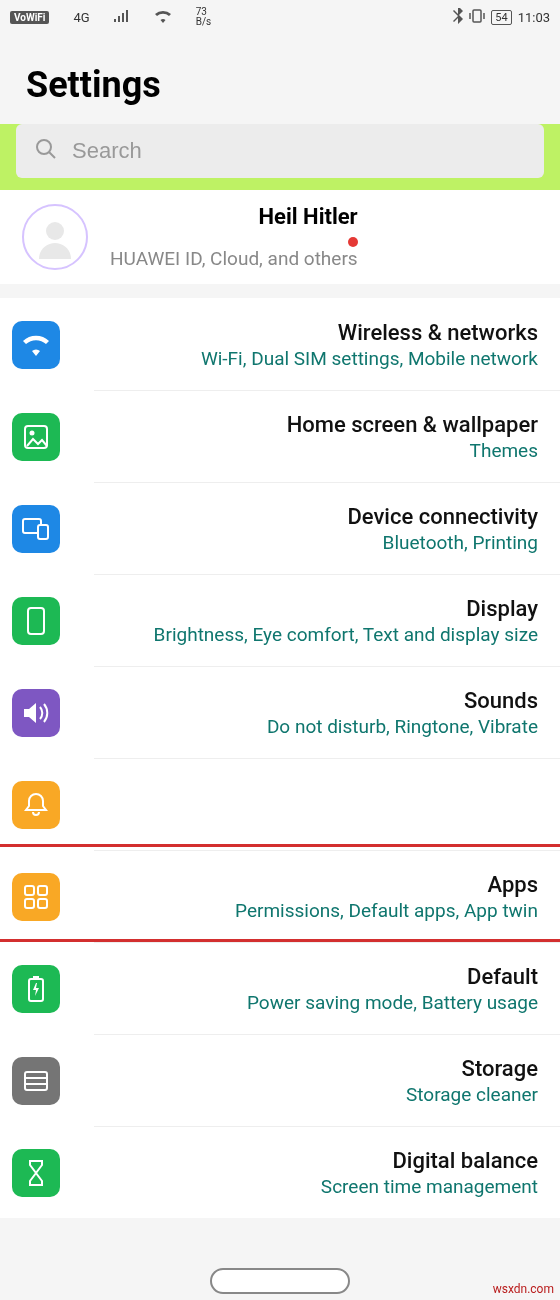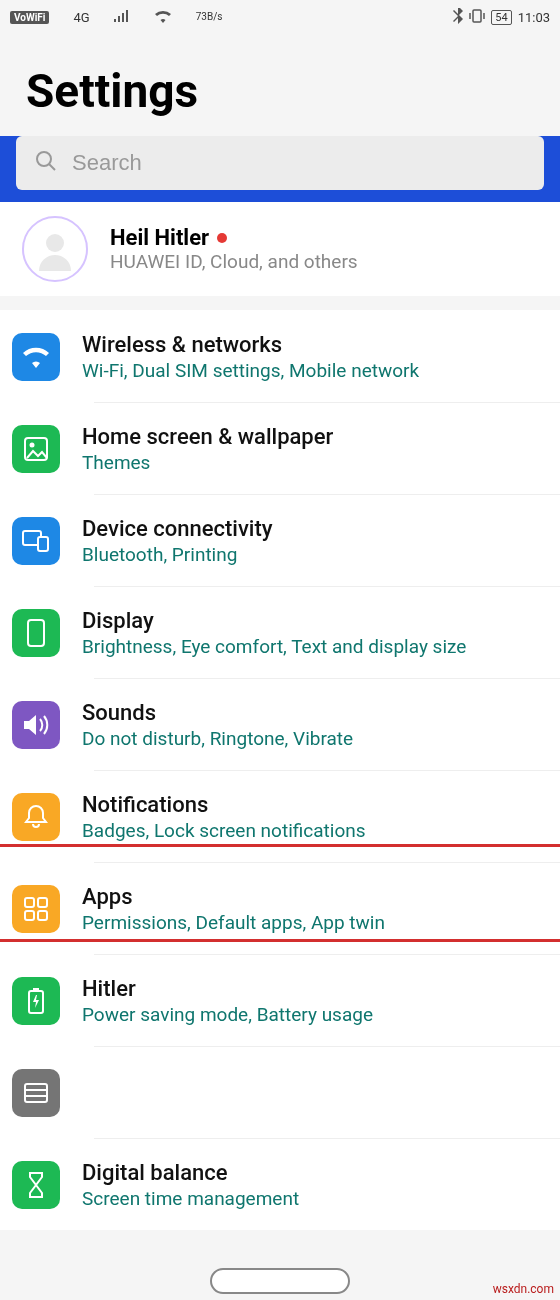--- a/index.html
+++ b/index.html
@@ -23,35 +23,35 @@
     font-size: 13px;
     color: #333;
     background: #f5f5f5;
   }
   .status-left { display: flex; align-items: center; gap: 24px; }
   .status-right { display: flex; align-items: center; gap: 6px; justify-content: flex-end; }
   .vowifi-badge {
     background: #555; color:#fff; font-size:10px; font-weight:700;
     padding:1px 4px; border-radius:2px;
   }
-  .sig-stack { display:flex; flex-direction:row; line-height:1; font-size:10px; }
+  .sig-stack { display:flex; flex-direction:column; line-height:1; font-size:10px; }
   .battery-box {
     border:1px solid #555; border-radius:2px; padding:0 3px; font-size:11px;
   }
 
   
   .settings-header {
     padding: 30px 40px 18px 26px;
-    font-size: 46px;
+    font-size: 36px;
     font-weight: 700;
     background: #f5f5f5;
   }
 
   
-  .search-wrap { padding: 0 16px 12px 16px; background:#1d4ed8; }
+  .search-wrap { padding: 0 16px 12px 16px; background:#bef264; }
   .search-box {
     background: #ececec;
     border-radius: 6px;
     height: 54px;
     display: flex;
     align-items: center;
     padding: 0 18px;
     gap: 14px;
   }
   .search-box svg { flex: none; }
@@ -70,35 +70,36 @@
     padding: 14px 22px;
     margin-bottom: 14px;
   }
   .avatar-circle {
     width: 66px; height: 66px; border-radius: 50%;
     border: 2px solid #d6c3ff;
     background: linear-gradient(#fff,#fff);
     display:flex; align-items:center; justify-content:center;
   }
   .acc-text .acc-name {
-    font-size: 22px; font-weight: 700; display:flex; align-items:center; gap:8px;
+    font-size: 22px; font-weight: 700; display:flex; align-items:flex-end; gap:8px;flex-direction:column;
   }
   .acc-text .dot {
     width:10px; height:10px; border-radius:50%; background:#e53935; display:inline-block;
   }
   .acc-sub { font-size: 19px; color:#888; }
 
   
   .list { background:#fff; }
   .row {
     display:flex; align-items:center;
     padding: 18px 22px 16px 12px;
     position: relative;
     min-height: 92px;
     gap: 22px;
+    text-align: right;
   }
   .row + .row::before {
     content:"";
     position:absolute; top:0; left:94px; right:0;
     height:1px; background:#eee;
   }
   .row .icon-box {
     width:48px; height:48px; border-radius:10px;
     display:flex; align-items:center; justify-content:center;
     flex: none;
@@ -258,24 +259,20 @@
       <div class="title">Sounds</div>
       <div class="sub">Do not disturb, Ringtone, Vibrate</div>
     </div>
   </div>
 
   <div class="row">
     <div class="icon-box" style="background:#f9a825">
       <svg width="24" height="26" viewBox="0 0 24 26">
           <path d="M12 2a7 7 0 00-7 7v5l-3 4h20l-3-4V9a7 7 0 00-7-7zM9 20a3 3 0 006 0" fill="none" stroke="#fff" stroke-width="2"></path>
         </svg>
-    </div>
-    <div class="txt">
-      <div class="title">Notifications</div>
-      <div class="sub">Badges, Lock screen notifications</div>
     </div>
   </div>
 
   <div class="row" id="row-apps">
     <div class="icon-box" style="background:#f9a825">
       <svg width="26" height="26" viewBox="0 0 26 26">
           <rect x="2" y="2" width="9" height="9" rx="2" fill="none" stroke="#fff" stroke-width="2"></rect>
           <rect x="15" y="2" width="9" height="9" rx="2" fill="none" stroke="#fff" stroke-width="2"></rect>
           <rect x="2" y="15" width="9" height="9" rx="2" fill="none" stroke="#fff" stroke-width="2"></rect>
           <rect x="15" y="15" width="9" height="9" rx="2" fill="none" stroke="#fff" stroke-width="2"></rect>
@@ -289,33 +286,37 @@
 
   <div class="row">
     <div class="icon-box" style="background:#1db954">
       <svg width="18" height="28" viewBox="0 0 18 28">
           <rect x="2" y="4" width="14" height="22" rx="2" fill="none" stroke="#fff" stroke-width="2"></rect>
           <rect x="6" y="1" width="6" height="3" fill="#fff"></rect>
           <path d="M9 8l-3 7h3l-1 6 4-8H9l1-5z" fill="#fff"></path>
         </svg>
     </div>
     <div class="txt">
-      <div class="title">Hitler</div>
+      <div class="title">Default</div>
       <div class="sub">Power saving mode, Battery usage</div>
     </div>
   </div>
 
   <div class="row">
     <div class="icon-box" style="background:#757575">
       <svg width="26" height="22" viewBox="0 0 26 22">
           <rect x="2" y="2" width="22" height="18" rx="2" fill="none" stroke="#fff" stroke-width="2"></rect>
           <line x1="2" y1="8" x2="24" y2="8" stroke="#fff" stroke-width="2"></line>
           <line x1="2" y1="14" x2="24" y2="14" stroke="#fff" stroke-width="2"></line>
         </svg>
     </div>
+    <div class="txt">
+      <div class="title">Storage</div>
+      <div class="sub">Storage cleaner</div>
+    </div>
   </div>
 
   <div class="row">
     <div class="icon-box" style="background:#1db954">
       <svg width="20" height="28" viewBox="0 0 20 28">
           <path d="M3 2h14M3 26h14M4 2v4l6 8-6 8v4M16 2v4l-6 8 6 8v4" fill="none" stroke="#fff" stroke-width="2"></path>
         </svg>
     </div>
     <div class="txt">
       <div class="title">Digital balance</div>

